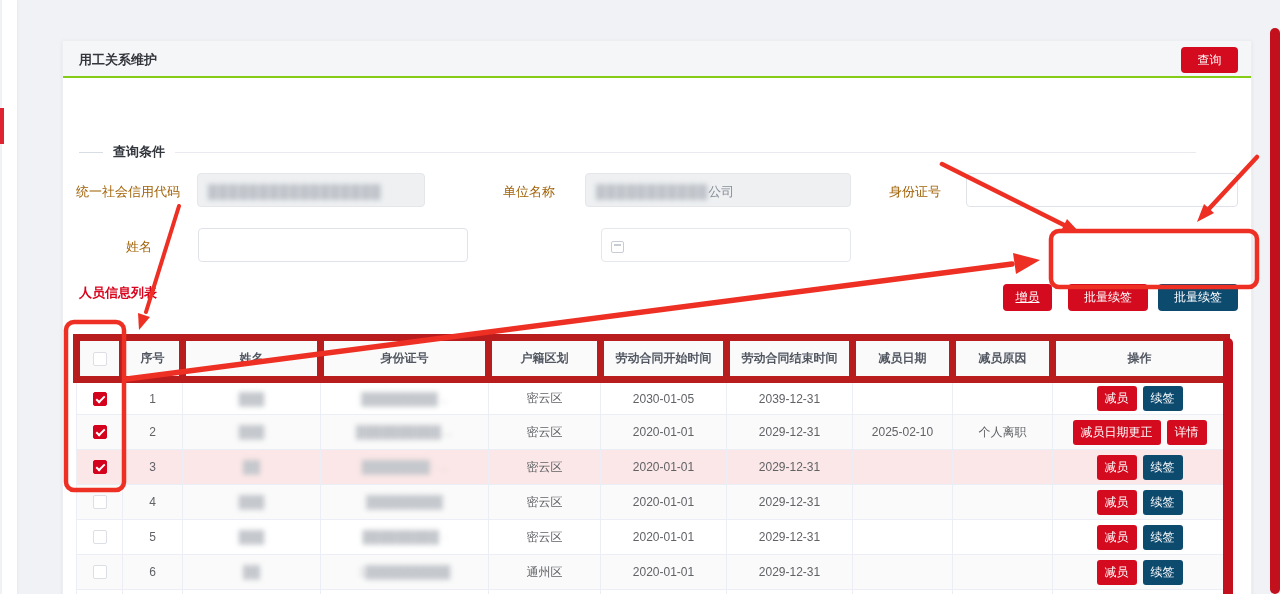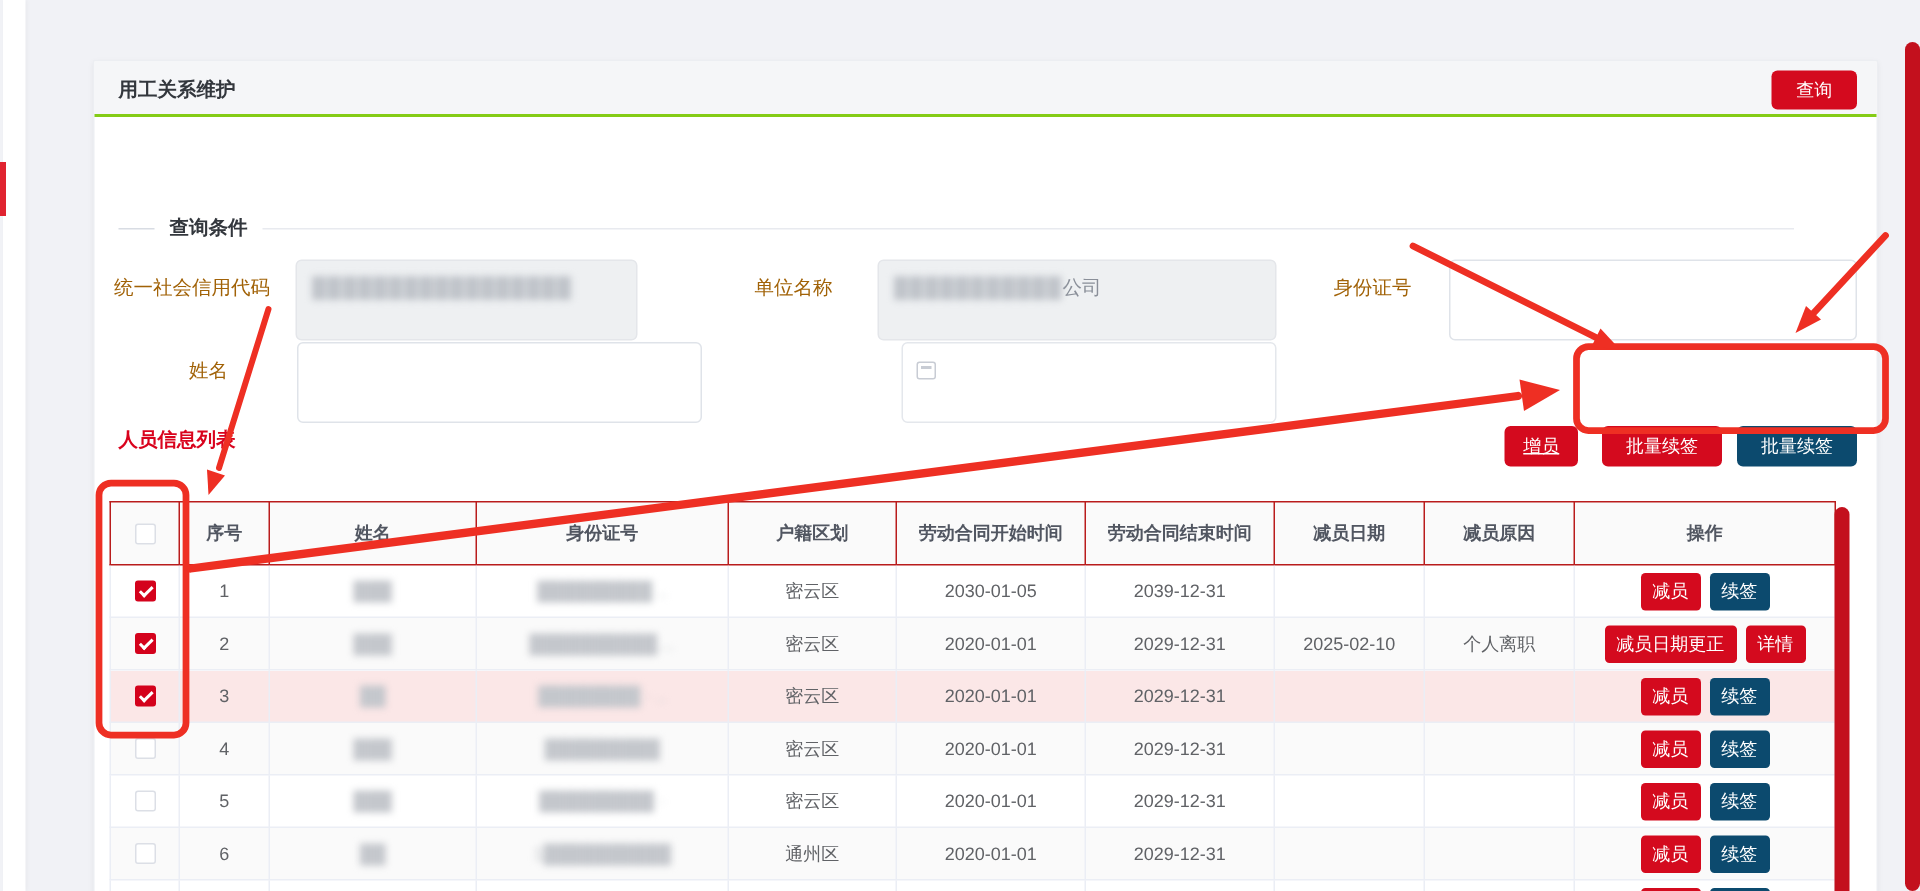--- a/index.html
+++ b/index.html
@@ -32,40 +32,40 @@
   
   .legend { position:absolute; left:16px; right:55px; top:65px; height:18px;
             display:flex; align-items:center; gap:10px; }
   .legend-dash { width:24px; height:1px; background:#d8dce3; }
   .legend-text { font-size:13px; color:#33373d; font-weight:600; white-space:nowrap; }
   .legend-line { flex:1; height:1px; background:#e8eaef; }
 
   
   .f-label { position:absolute; height:38px; line-height:38px; font-size:13px;
              color:#a16207; text-align:left; white-space:nowrap; }
-  .inp { position:absolute; height:54px; border:1px solid #dfe3e9; border-radius:4px;
+  .inp { position:absolute; height:34px; border:1px solid #dfe3e9; border-radius:4px;
          background:#fff; font-size:13px; color:#606266; padding:0 10px;
          line-height:36px; font-family:inherit; }
   .inp.disabled { background:#eef0f2; border-color:#e4e6ea; }
   .mask { filter:blur(2.5px); color:#bfc3c9; letter-spacing:1px; user-select:none; }
   .suffix { color:#8a8f99; }
   .cal-icon { position:absolute; left:9px; top:12px; width:13px; height:12px;
               border:1px solid #c8ccd4; border-radius:2px; }
   .cal-icon::before { content:''; position:absolute; left:2px; right:2px; top:2px;
                       height:2px; background:#c8ccd4; }
 
   
   .list-title { position:absolute; left:16px; top:206px; font-size:13px;
                 font-weight:700; color:#d9031d; }
   .btn-batch { position:absolute; top:206px; height:27px; border-radius:4px; font-size:12px; }
 
   
   .tbl-wrap { position:absolute; left:10px; top:256px; width:1150px; }
   table { border-collapse:collapse; table-layout:fixed; width:1150px; }
-  th { height:42px; background:#fafafa; border:1px solid #b91c1c; font-size:12px;
+  th { height:42px; background:#fafafa; border:7px solid #b91c1c; font-size:12px;
        color:#515661; font-weight:600; text-align:center; }
   td { height:35px; border:1px solid #ebeef5; font-size:12px; color:#606266;
        text-align:center; padding:0 2px; white-space:nowrap; overflow:hidden; }
   tr.zebra td { background:#fafafa; }
   tr.hl td { background:#fbe7e7; }
   .cb { position:relative; display:inline-block; width:14px; height:14px;
         border:1px solid #dcdfe6; border-radius:2px; background:#fff;
         vertical-align:middle; cursor:pointer; }
   .cb.checked { background:#d4021c; border-color:#d4021c; }
   .cb.checked::after { content:''; position:absolute; left:2px; top:3px; width:7px;

